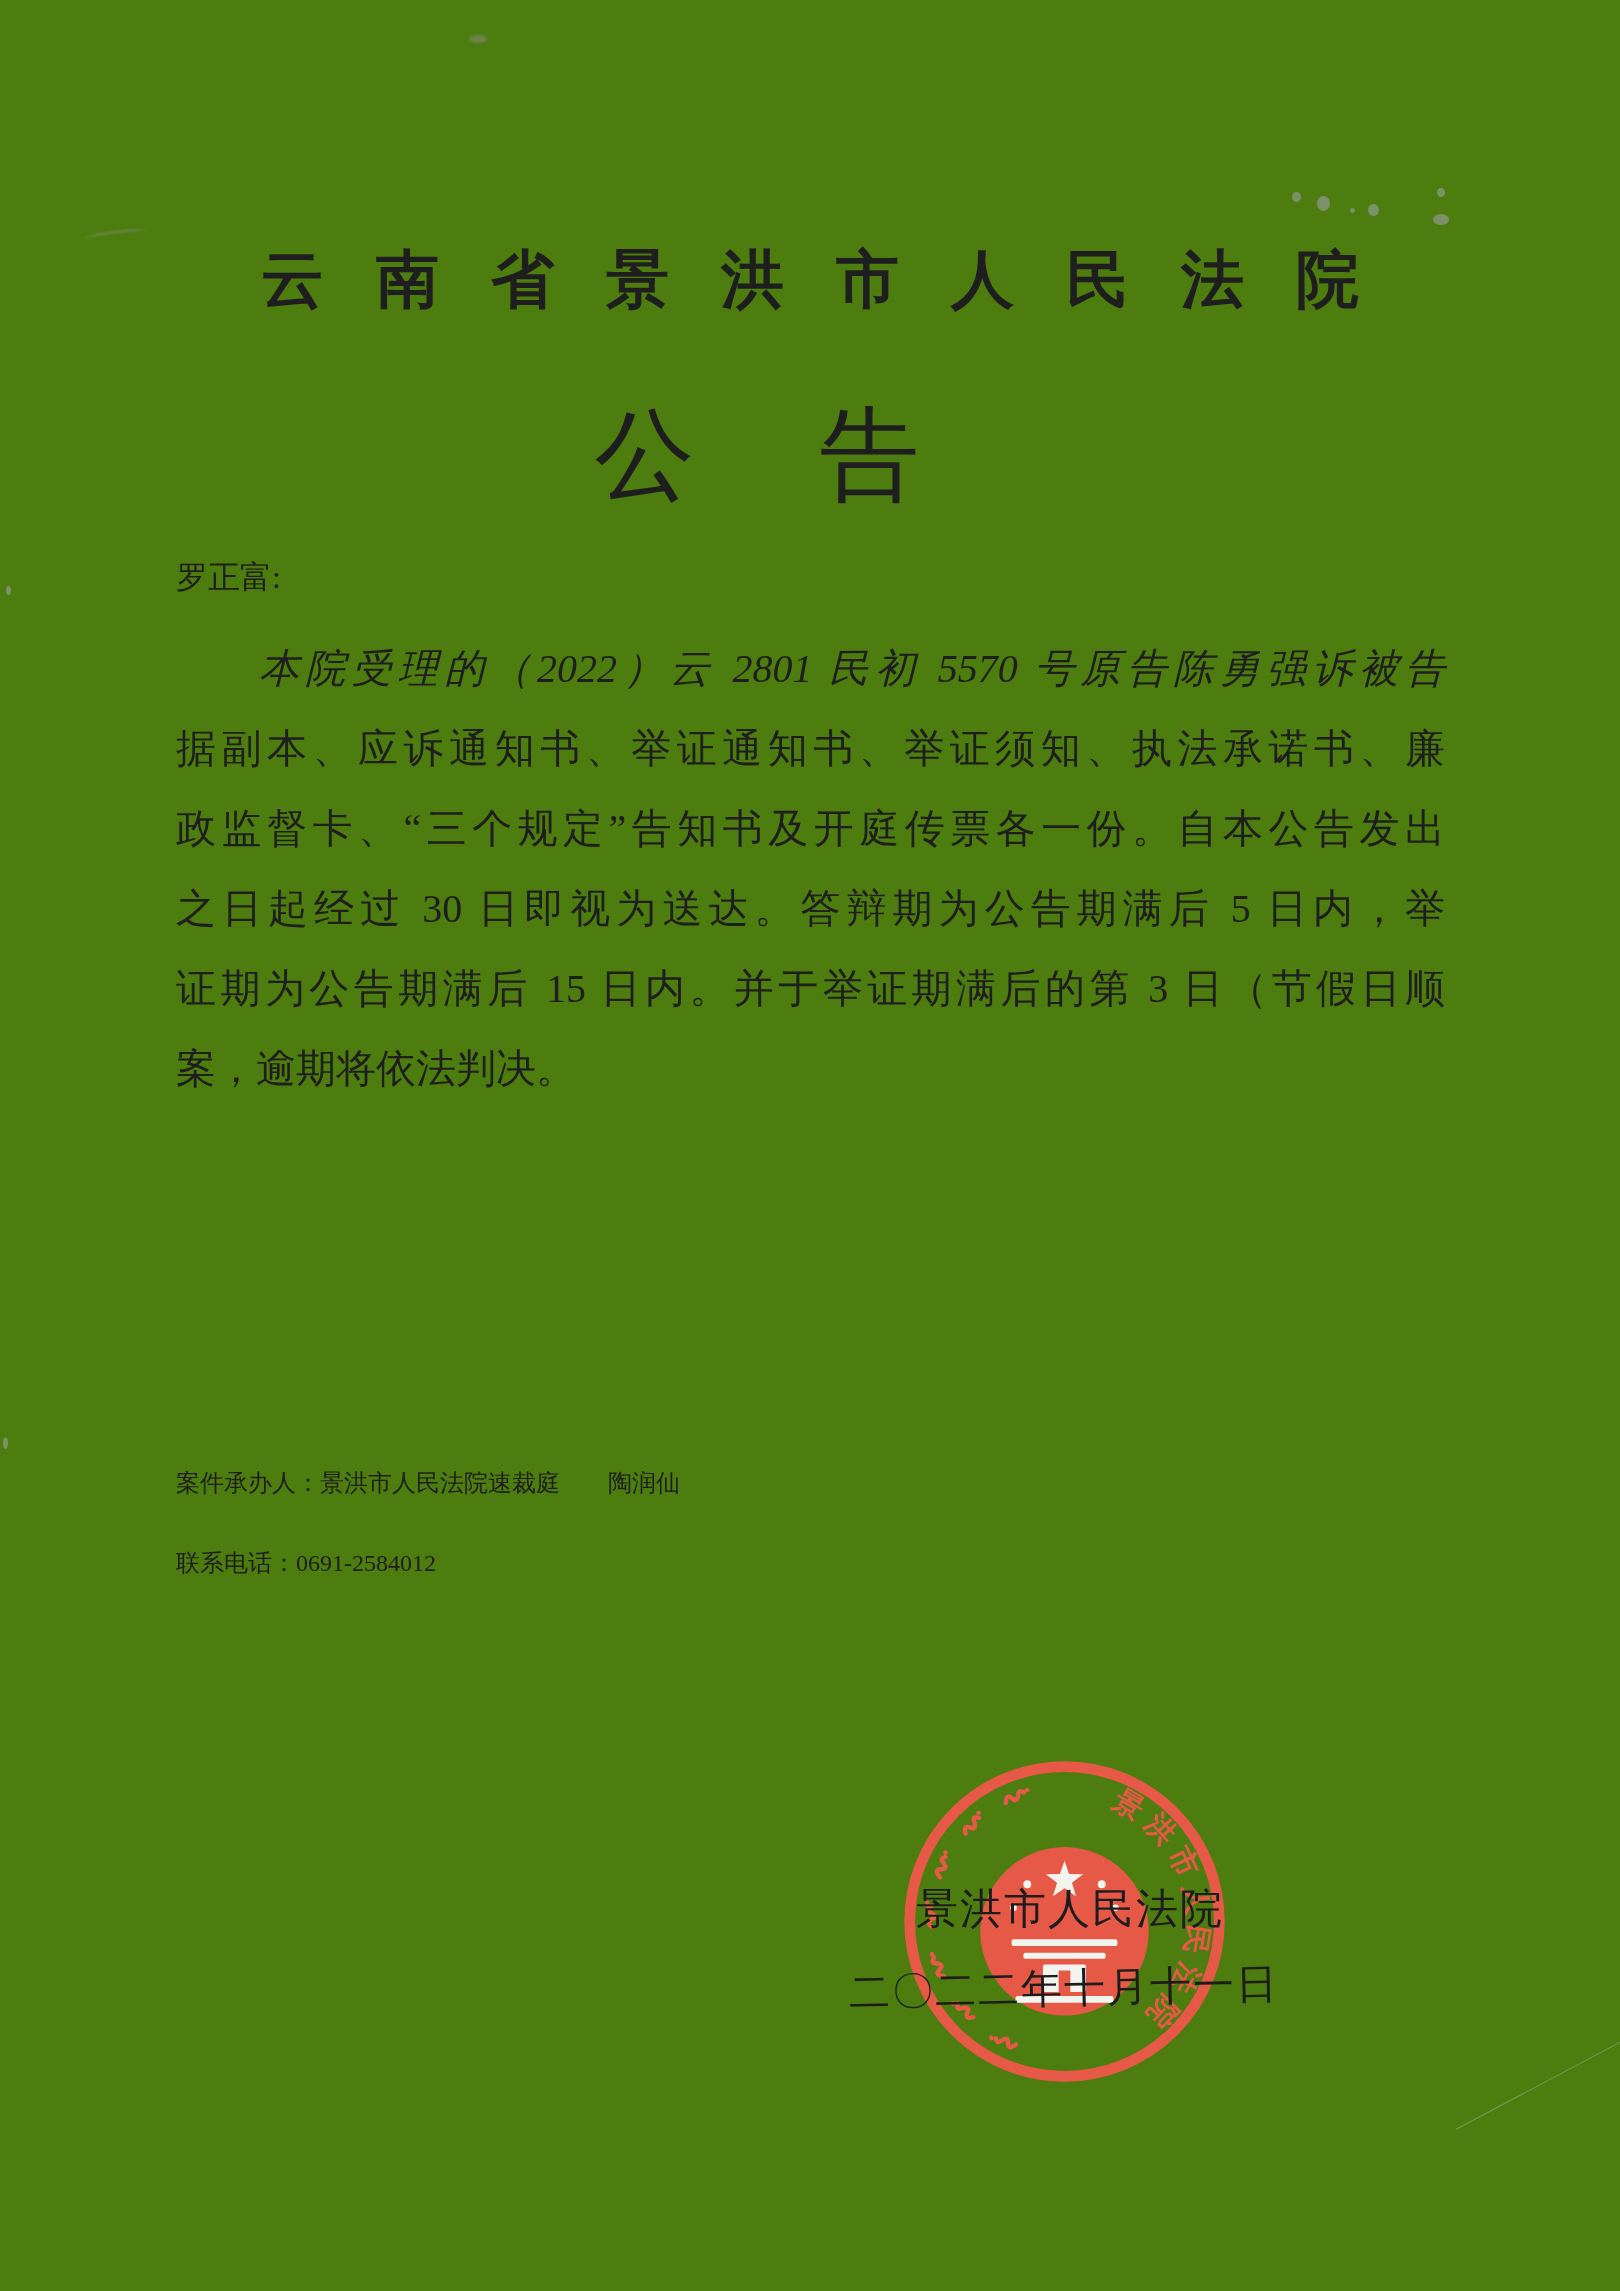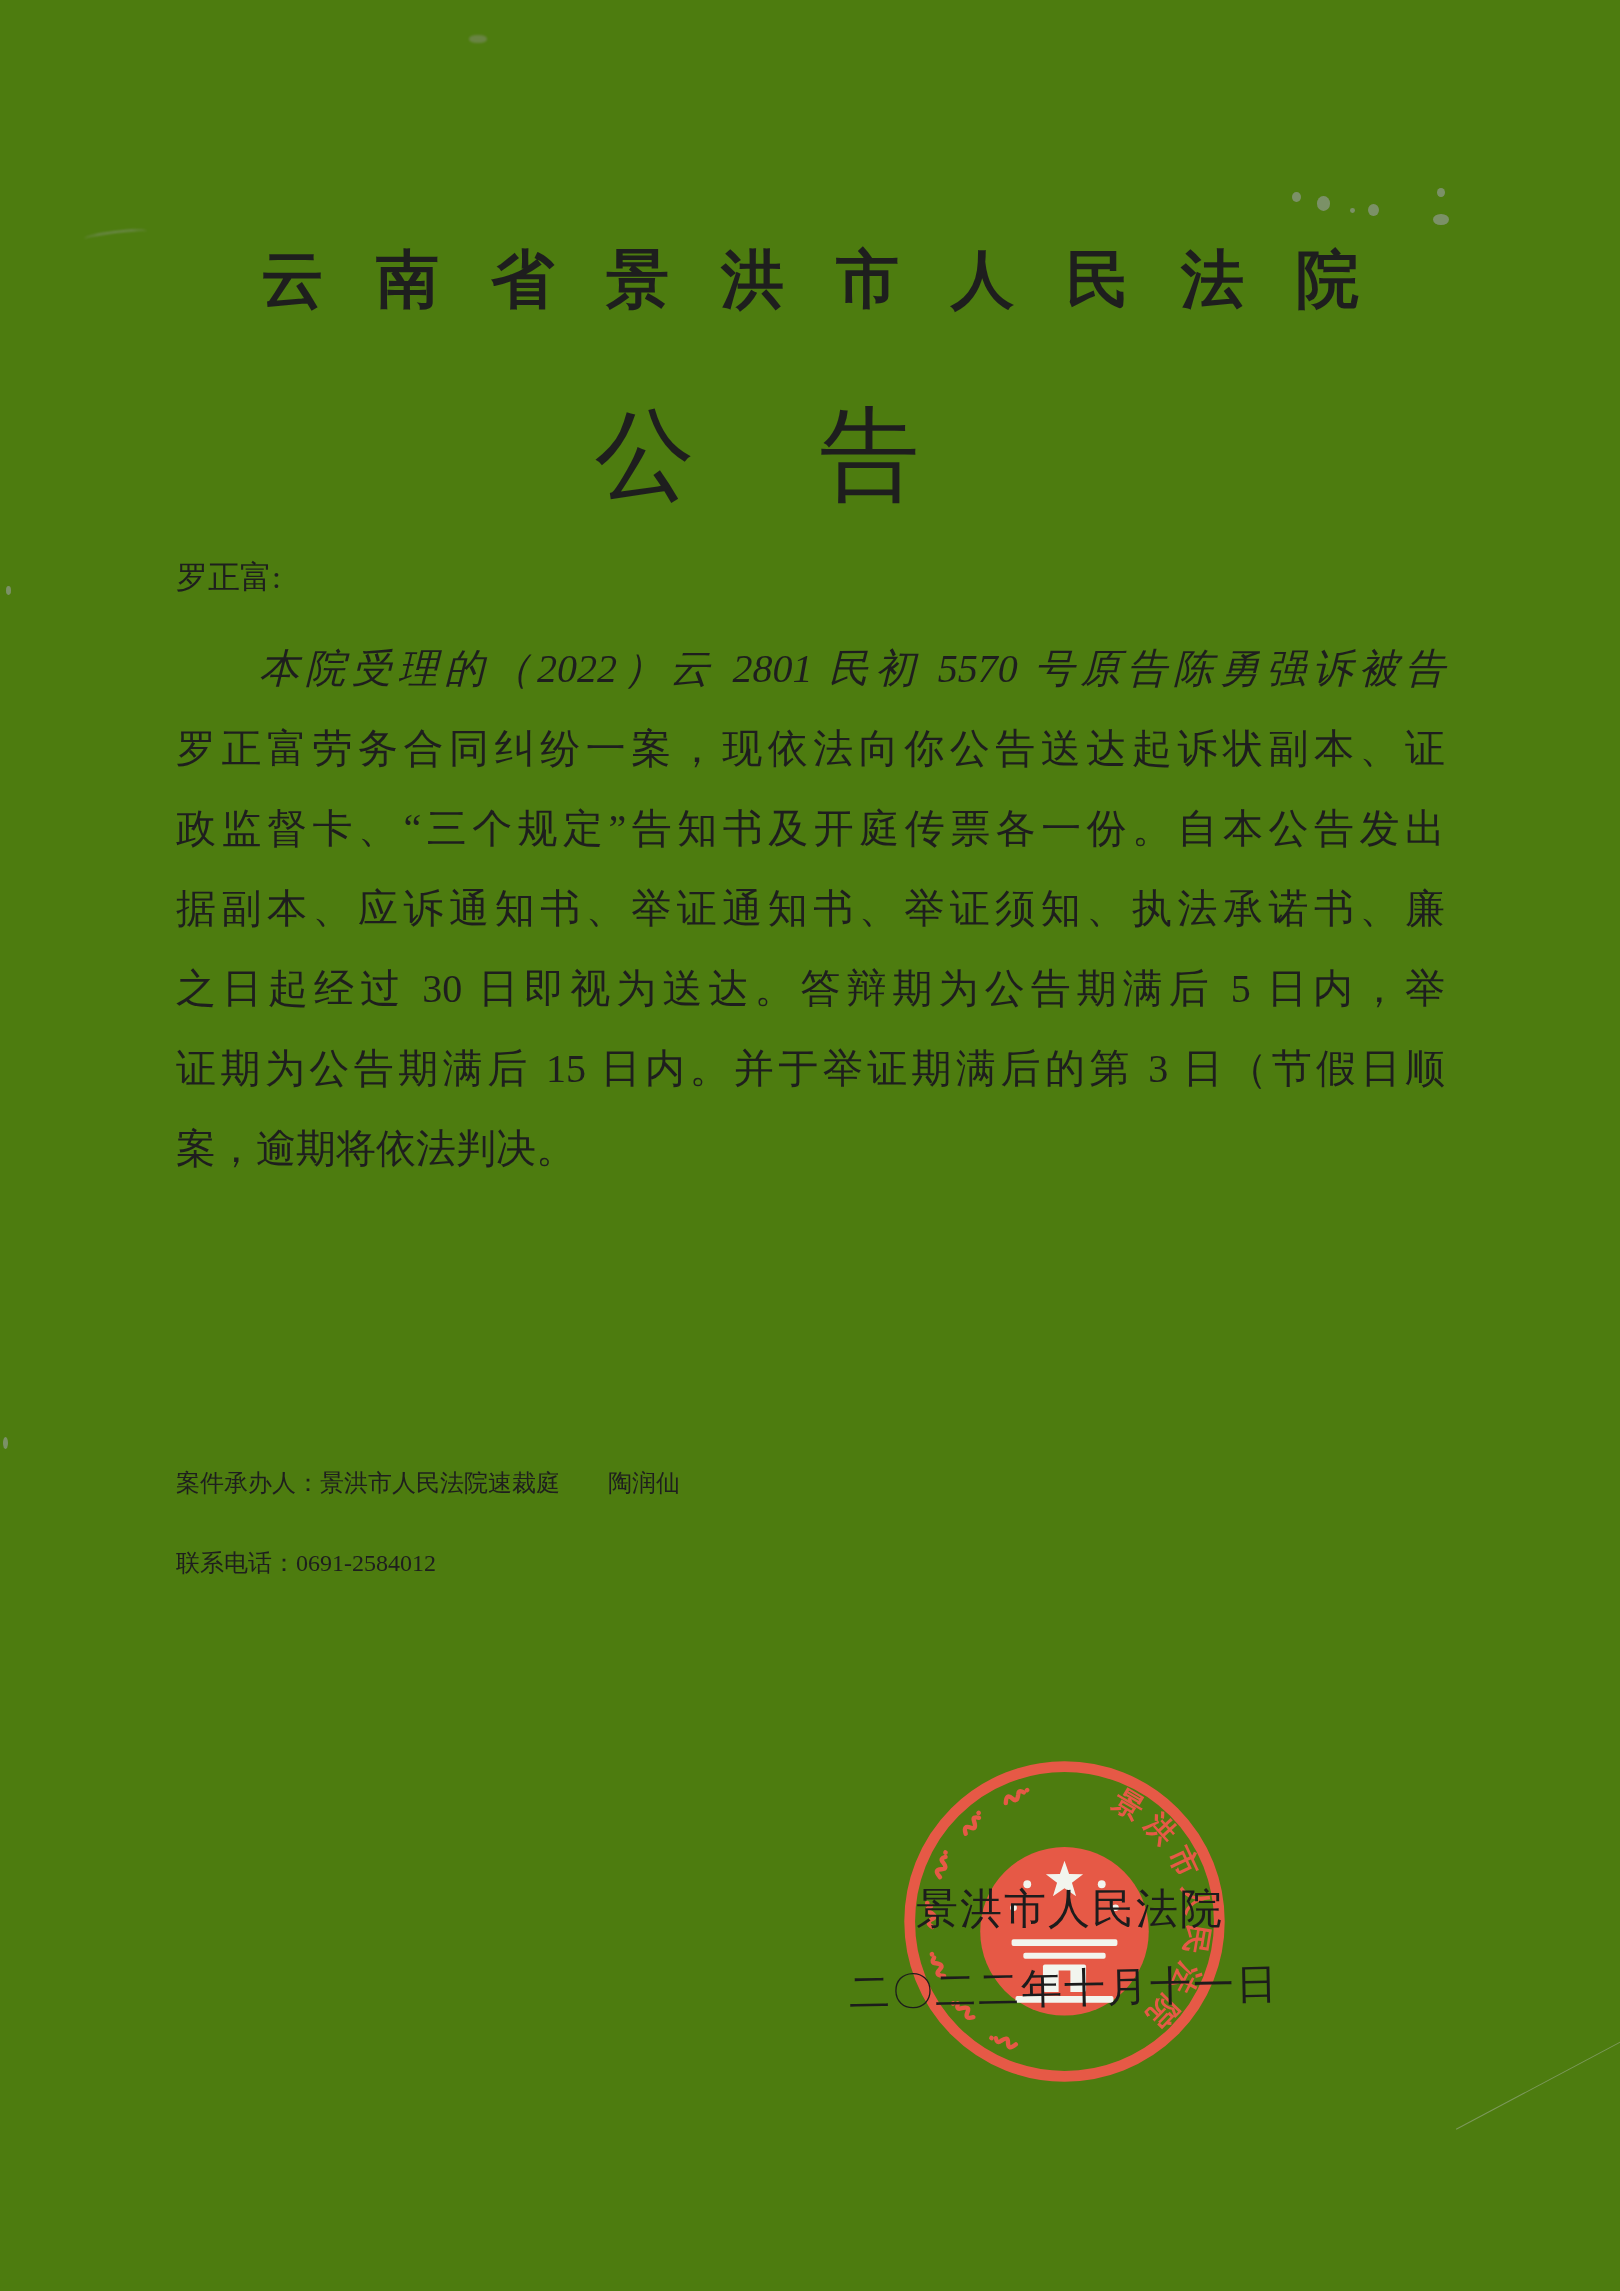--- a/index.html
+++ b/index.html
@@ -90,23 +90,22 @@
 <div class="page">
 
   <div class="court-title">云南省景洪市人民法院</div>
 
   <div class="notice-title">公告</div>
 
   <div class="salutation">罗正富:</div>
 
   <div class="body-para">
     <div class="para-line first">本院受理的（2022）云 2801 民初 5570 号原告陈勇强诉被告</div>
-    <div class="para-line">罗正富劳务合同纠纷一案，现依法向你公告送达起诉状副本、证</div>
+    <div class="para-line">据副本、应诉通知书、举证通知书、举证须知、执法承诺书、廉</div>
     <div class="para-line">政监督卡、“三个规定”告知书及开庭传票各一份。自本公告发出</div>
-    <div class="para-line">据副本、应诉通知书、举证通知书、举证须知、执法承诺书、廉</div>
     <div class="para-line">之日起经过 30 日即视为送达。答辩期为公告期满后 5 日内，举</div>
     <div class="para-line">证期为公告期满后 15 日内。并于举证期满后的第 3 日（节假日顺</div>
     <div class="para-line last">案，逾期将依法判决。</div>
   </div>
 
   <div class="contact">
     <div>案件承办人：景洪市人民法院速裁庭　　陶润仙</div>
     <div>联系电话：0691-2584012</div>
   </div>
 

